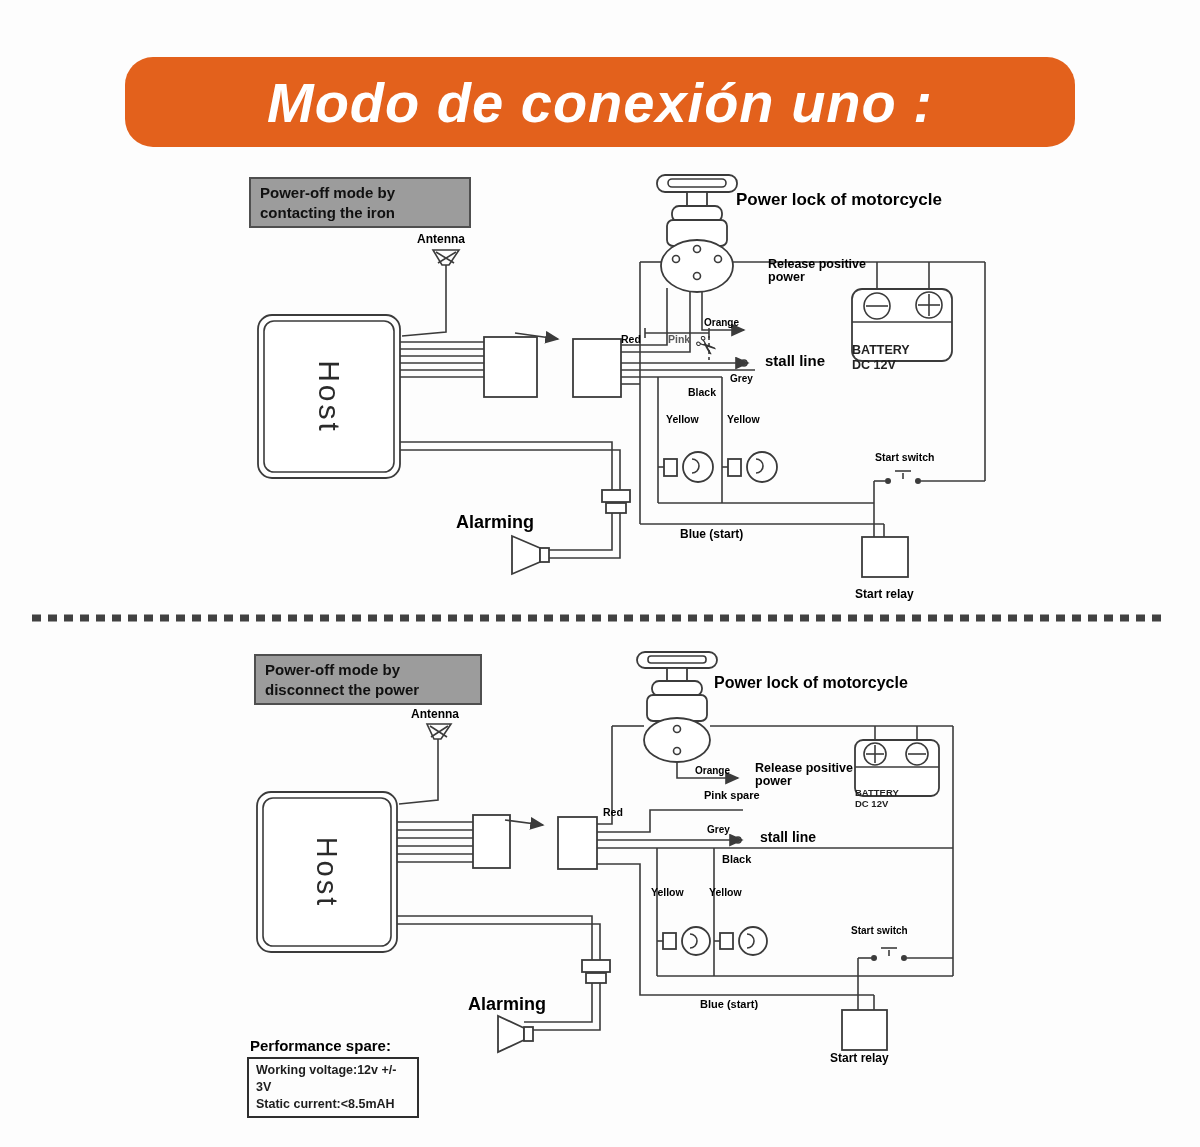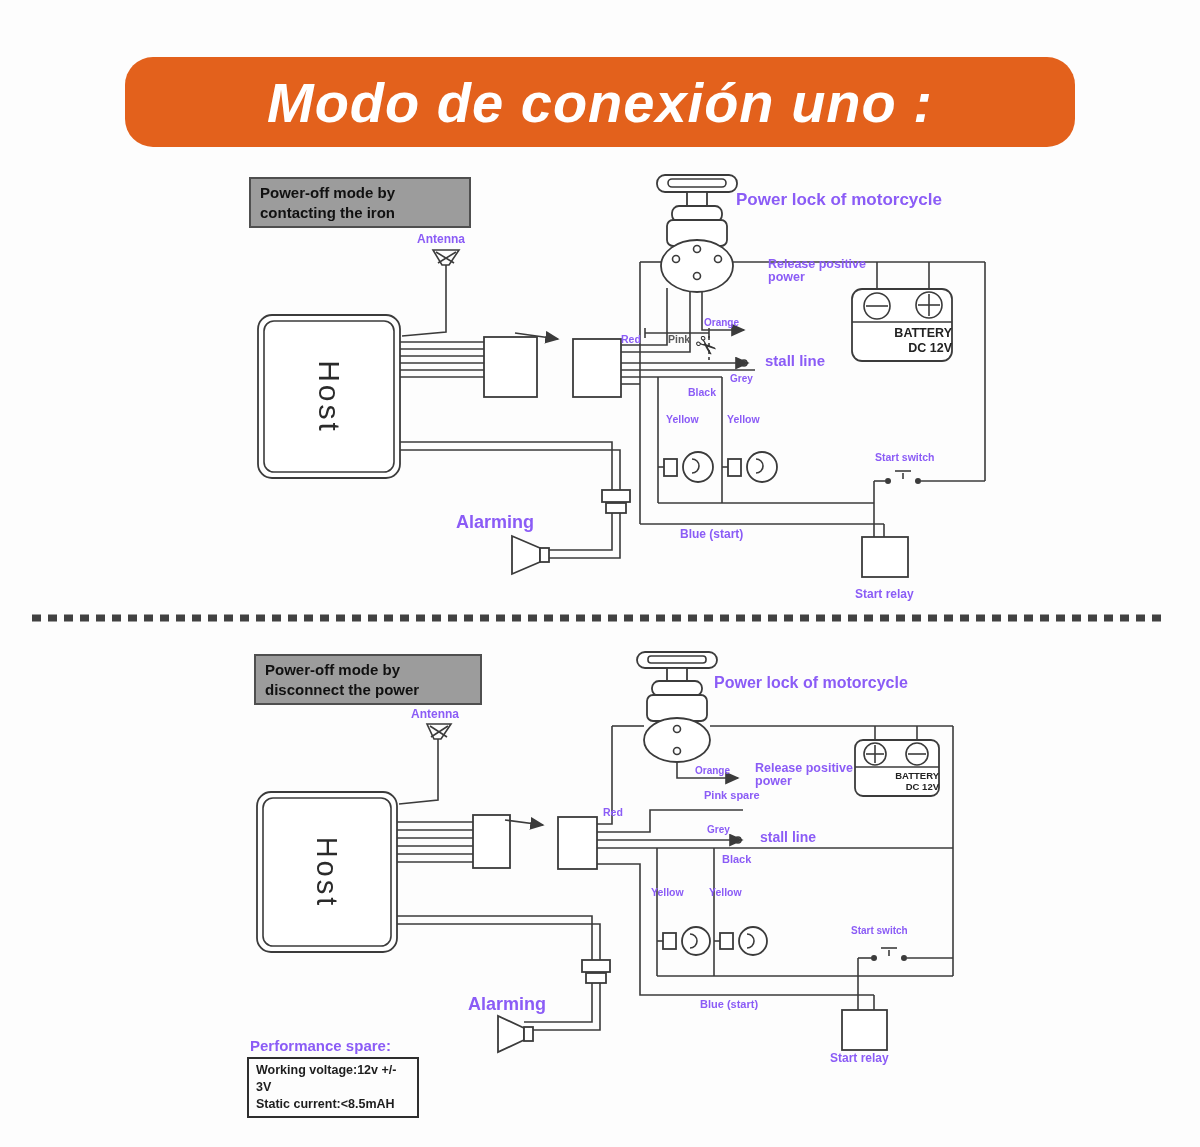--- a/index.html
+++ b/index.html
@@ -1,26 +1,26 @@
 <!DOCTYPE html>
 <html><head>
 <meta charset="utf-8">
 <style>
   * { margin:0; padding:0; box-sizing:border-box; }
   html,body { width:1200px; height:1147px; }
   body { position:relative; background:#fdfdfd; font-family:"Liberation Sans",sans-serif; overflow:hidden; }
-  .lbl { position:absolute; font-weight:700; color:#8b5cf6; white-space:pre-line; line-height:1.15; }
+  .lbl { position:absolute; font-weight:700; color:#000000; white-space:pre-line; line-height:1.15; }
   .banner { position:absolute; left:125px; top:57px; width:950px; height:90px; background:#e3611c;
             border-radius:28px; display:flex; align-items:center; justify-content:center; }
   .banner-text { color:#ffffff; font-size:56px; font-weight:800; font-style:italic; letter-spacing:1px; }
   .mode-box { position:absolute; background:#9c9c9c; border:2px solid #4f4f4f; color:#111;
               font-weight:700; font-size:15px; line-height:1.3; padding:4px 9px; white-space:pre-line; }
   .host-box { position:absolute; display:flex; align-items:center; justify-content:center; }
   .host-text { transform:rotate(90deg); font-size:30px; font-weight:400; letter-spacing:3px; color:#2a2a2a; }
-  .battery-lbl { position:absolute; text-align:right; font-weight:700; color:#222; white-space:pre-line; line-height:1.2; }
+  .battery-lbl { position:absolute; text-align:left; font-weight:700; color:#222; white-space:pre-line; line-height:1.2;margin-top:17px; }
   .perf-box { position:absolute; border:2px solid #2e2e2e; padding:3px 7px; font-weight:700;
               font-size:12.5px; color:#1d1d1d; white-space:pre-line; line-height:1.35; }
   .scissors { position:absolute; font-size:26px; color:#333; transform:rotate(40deg); font-weight:400; }
   svg.layer { position:absolute; left:0; top:0; }
   svg .w { stroke:#3b3b3b; stroke-width:1.6; fill:none; }
   svg .bx { stroke:#3b3b3b; stroke-width:1.8; fill:#ffffff; }
   svg .dot { fill:#3b3b3b; stroke:none; }
 </style>
 </head>
 <body>

